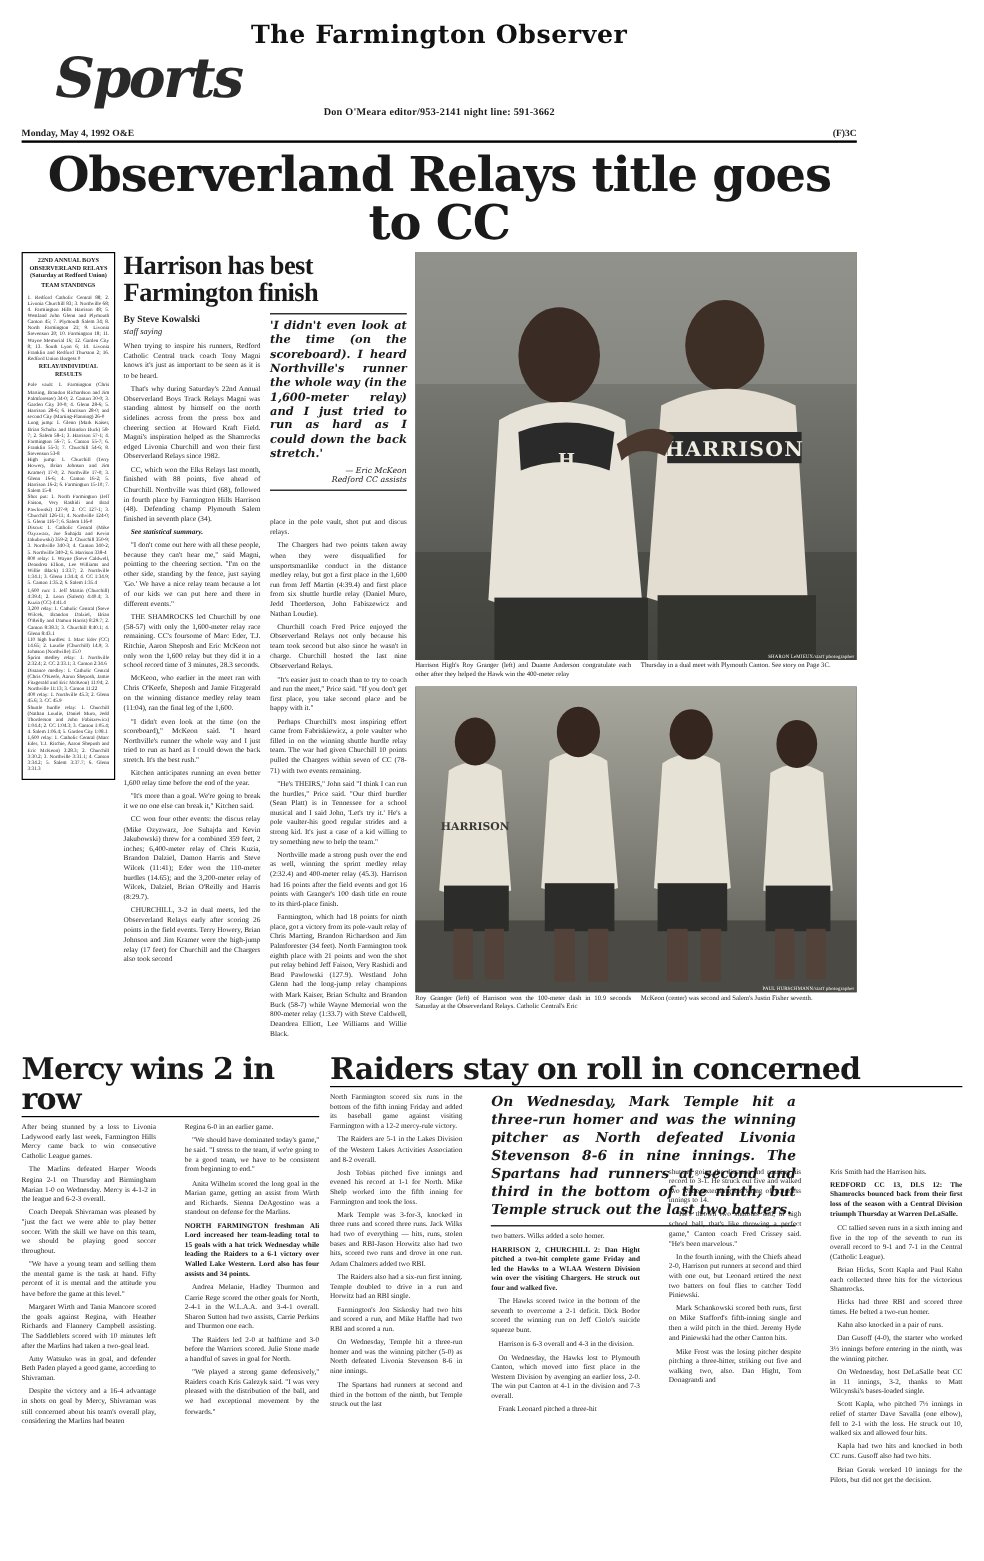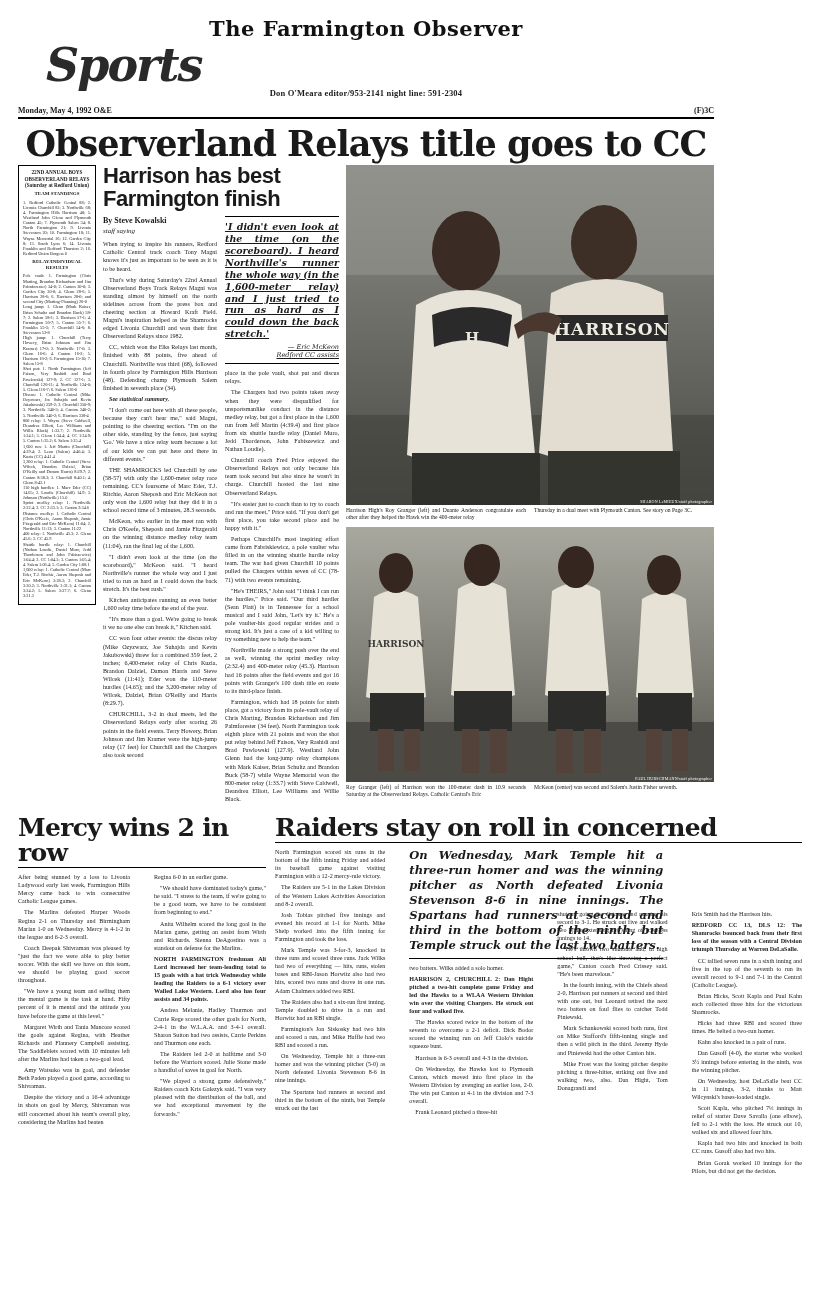--- a/index.html
+++ b/index.html
@@ -45,21 +45,21 @@
     padding-bottom:2px;
     margin-top:8px;
     font-size:8px;font-weight:bold;
   }
   .dateline-row .right{font-size:8px;}
 
   
   .main-headline{
     font-family:"DejaVu Serif", serif;
     font-weight:bold;
-    font-size:35px;
+    font-size:40px;
     letter-spacing:-1px;
     margin:7px 0 4px 0;
     line-height:1;
     text-align:center;
   }
 
   
   .top-region{display:flex;gap:7px;}
   .col-results{width:130px;}
   .col-story{width:236px;}
@@ -72,42 +72,42 @@
     line-height:1.22;
     text-align:justify;
   }
   .box h4{
     font-size:5.2px;margin:0 0 2px 0;text-align:center;font-weight:bold;
   }
   .box .sub{font-size:5px;text-align:center;font-weight:bold;margin:3px 0 2px;}
   .box p{margin:0 0 3px 0;}
 
   .subhead{
-    font-family:Liberation Sans, sans-serif;
+    font-family:Liberation Serif, serif;
     font-weight:bold;
     font-size:22px;
     line-height:1.02;
     margin:0 0 6px 0;
     letter-spacing:-0.5px;
   }
   .byline{font-size:8px;font-weight:bold;line-height:1.25;margin-bottom:4px;}
   .byline .role{font-weight:normal;font-style:italic;font-size:7px;}
 
   .story-cols{display:flex;gap:8px;}
   .story-col{width:114px;font-size:6.1px;line-height:1.33;text-align:justify;}
   .story-col p{margin:0 0 3px 0;text-indent:6px;}
   .story-col p.first{text-indent:0;}
   .story-col .ital{font-style:italic;font-weight:bold;}
 
   .pullquote{
     font-family:"DejaVu Serif", serif;
     font-weight:bold;font-style:italic;
     font-size:9.5px;line-height:1.25;
     border-top:1px solid #000;border-bottom:1px solid #000;
-    padding:4px 0;margin-bottom:5px;text-decoration:underline;
+    padding:4px 0;margin-bottom:23px;
   }
   .pullquote .attrib{
     font-style:italic;font-weight:normal;font-size:6.5px;text-align:right;display:block;margin-top:3px;
   }
 
   
   .photo{
     position:relative;
     background:#6e6e6e;
     overflow:hidden;
@@ -148,21 +148,21 @@
 
   .mono-tiny{font-size:4.3px;line-height:1.2;}
 </style>
 </head>
 <body>
 
 <div class="page">
 
   <div class="masthead">The Farmington Observer</div>
   <div class="sports-wordmark">Sports</div>
-  <div class="editor-line">Don O'Meara  editor/953-2141     night line: 591-2304</div>
+  <div class="editor-line">Don O'Meara  editor/953-2141     night line: 591-3662</div>
   <div class="dateline-row">
     <span>Monday, May 4, 1992 O&amp;E</span>
     <span class="right">(F)3C</span>
   </div>
 
   <div class="main-headline">Observerland Relays title goes to CC</div>
 
   <div class="top-region">
 
     <div class="col-results">

